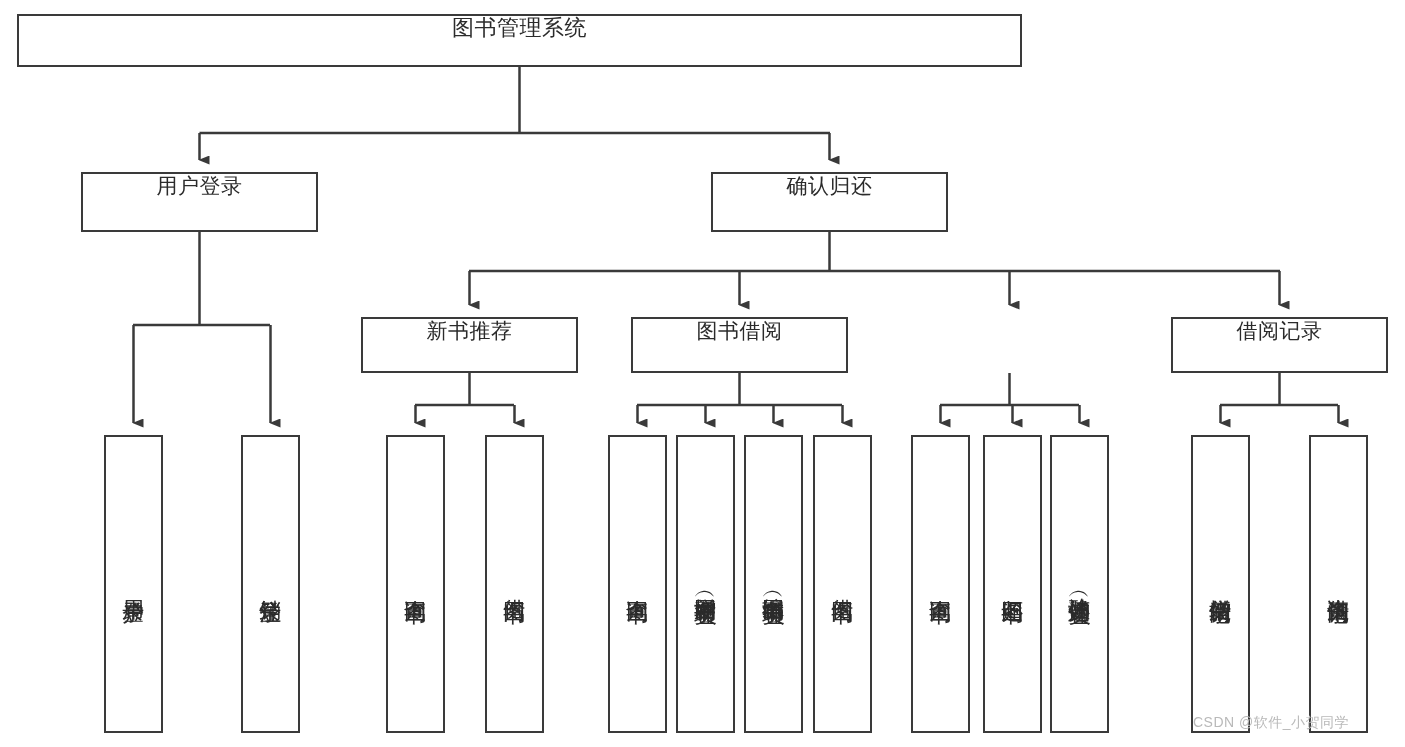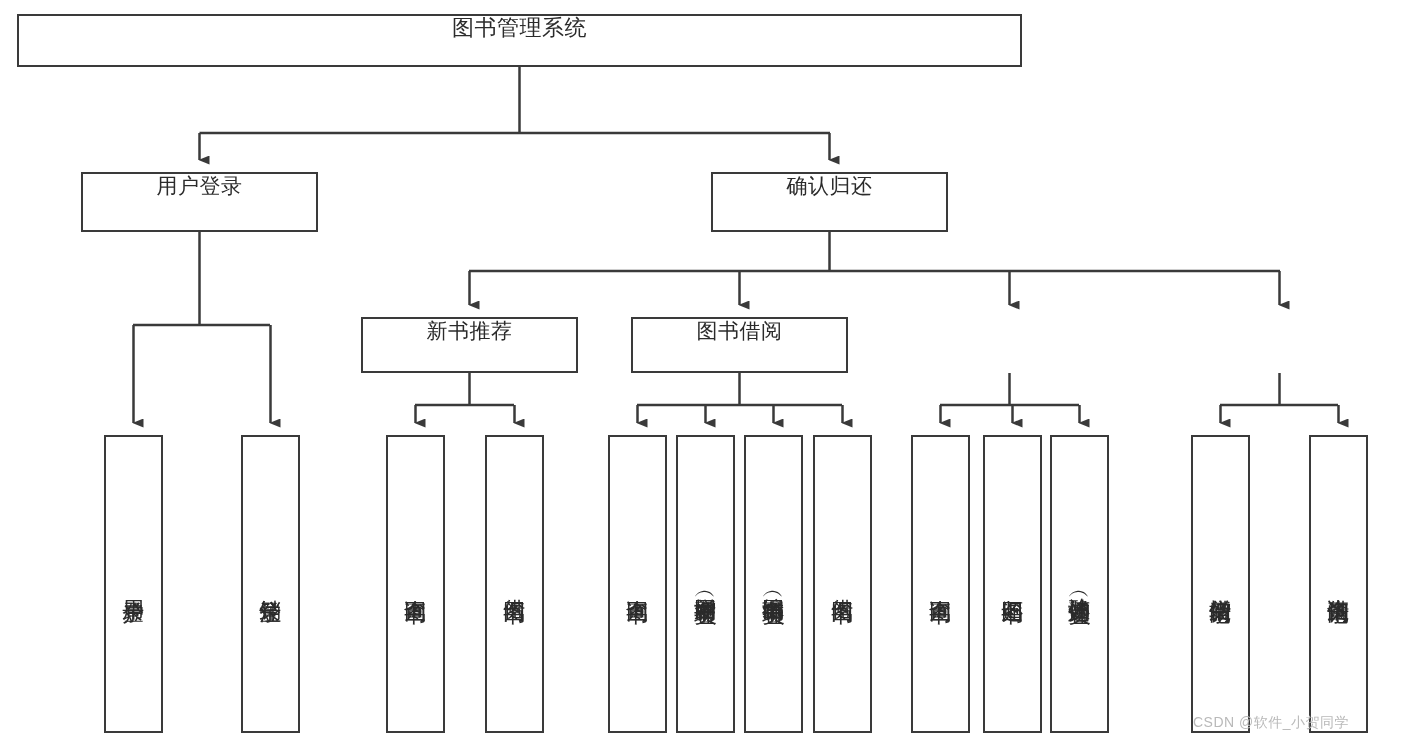--- a/index.html
+++ b/index.html
@@ -136,20 +136,23 @@
   <div class="node horiz" style="left:711px; top:172px; width:237px; height:60px;">
     <span class="node-label">确认归还</span>
   </div>
 
   <div class="node horiz" style="left:631px; top:317px; width:217px; height:56px;">
     <span class="node-label">图书借阅</span>
   </div>
   <div class="node horiz" style="left:361px; top:317px; width:217px; height:56px;">
     <span class="node-label">新书推荐</span>
   </div>
+  <div class="node horiz" style="left:1171px; top:317px; width:217px; height:56px;">
+    <span class="node-label">借阅记录</span>
+  </div>
 
   <div class="node vert" style="left:104px; top:435px; width:59px; height:298px;">
     <span class="node-label">用户登录</span>
   </div>
   <div class="node vert" style="left:241px; top:435px; width:59px; height:298px;">
     <span class="node-label">注销登录</span>
   </div>
 
   <div class="node vert" style="left:386px; top:435px; width:59px; height:298px;">
     <span class="node-label">查询图书</span>

